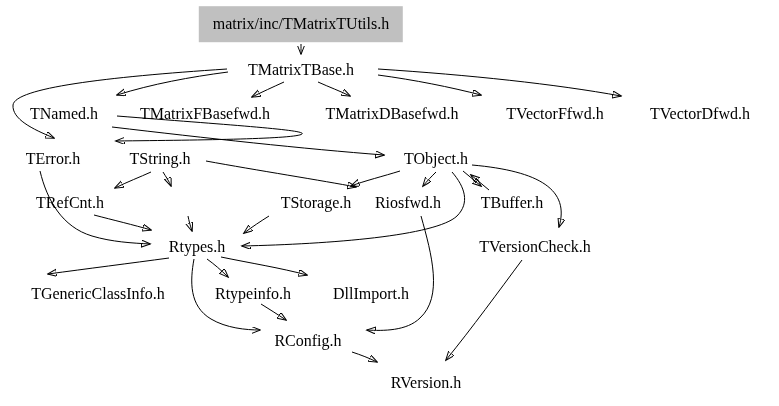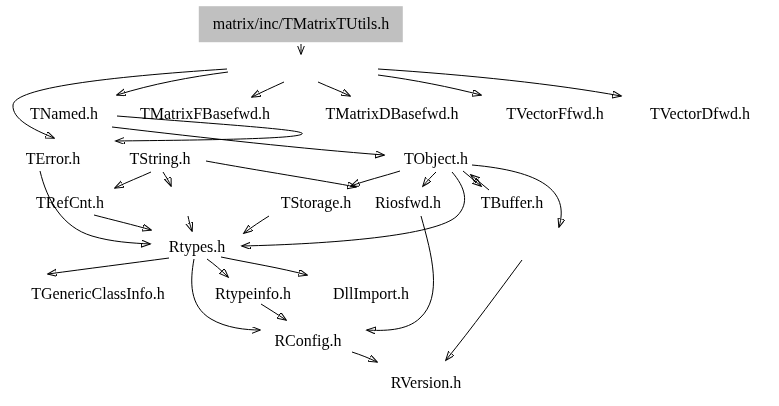--- a/index.html
+++ b/index.html
@@ -64,32 +64,34 @@
     <path marker-end="url(#arrow)" d="M169,258 C132,263 85,269 48,274"></path>
     <path marker-end="url(#arrow)" d="M207,259 C214,264 221,270 228,277"></path>
     <path marker-end="url(#arrow)" d="M221,257 C250,263 281,268 307,275"></path>
     <path marker-end="url(#arrow)" d="M194,259 C190,281 189,306 211,319 C226,328 246,330 260,330"></path>
     <path marker-end="url(#arrow)" d="M261,304 C269,309 277,314 286,320"></path>
     <path marker-end="url(#arrow)" d="M352,352 C361,355 369,358 377,362"></path>
     <path marker-end="url(#arrow)" d="M522,260 C499,291 472,328 446,360"></path>
   </svg>
 
   <div class="node rootbox" style="left: 301px; top: 24px; background: rgb(192, 192, 192);">matrix/inc/TMatrixTUtils.h</div>
+  <div class="node" style="left:301px;top:70px;">TMatrixTBase.h</div>
   <div class="node" style="left:64px;top:114px;">TNamed.h</div>
   <div class="node" style="left:205px;top:114px;">TMatrixFBasefwd.h</div>
   <div class="node" style="left:555px;top:114px;">TVectorFfwd.h</div>
   <div class="node" style="left:392px;top:114px;">TMatrixDBasefwd.h</div>
   <div class="node" style="left:700px;top:114px;">TVectorDfwd.h</div>
   <div class="node" style="left:53px;top:159px;">TError.h</div>
   <div class="node" style="left:160px;top:159px;">TString.h</div>
   <div class="node" style="left:436px;top:159px;">TObject.h</div>
   <div class="node" style="left:70px;top:203px;">TRefCnt.h</div>
   <div class="node" style="left:316px;top:203px;">TStorage.h</div>
   <div class="node" style="left:408px;top:203px;">Riosfwd.h</div>
   <div class="node" style="left:512px;top:203px;">TBuffer.h</div>
   <div class="node" style="left:197px;top:247px;">Rtypes.h</div>
+  <div class="node" style="left:535px;top:247px;">TVersionCheck.h</div>
   <div class="node" style="left:253px;top:294px;">Rtypeinfo.h</div>
   <div class="node" style="left:98px;top:294px;">TGenericClassInfo.h</div>
   <div class="node" style="left:371px;top:294px;">DllImport.h</div>
   <div class="node" style="left:308px;top:341px;">RConfig.h</div>
   <div class="node" style="left:426px;top:383px;">RVersion.h</div>
 
 </div>
 
 </body></html>

